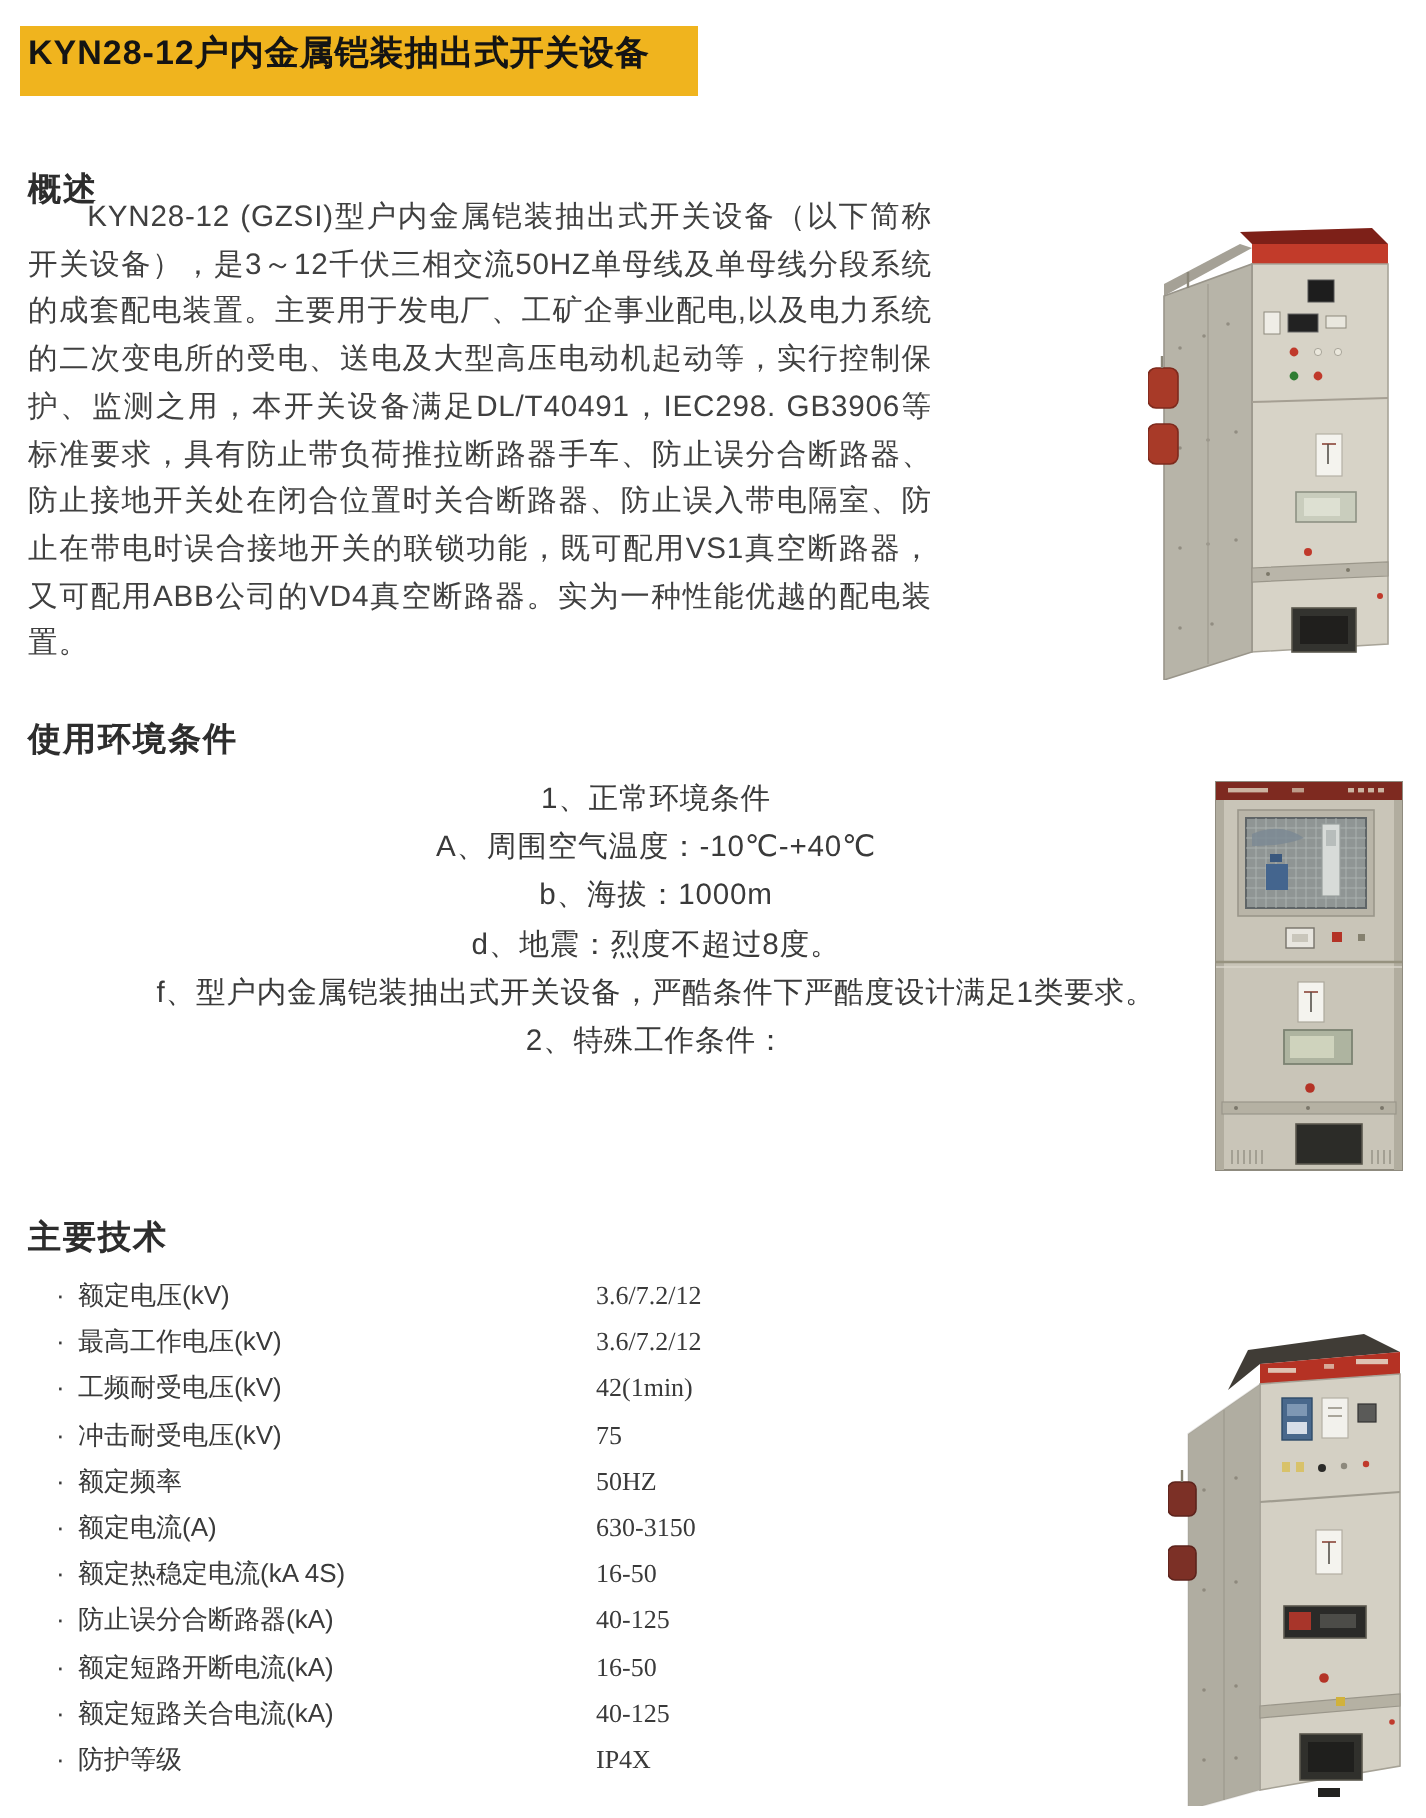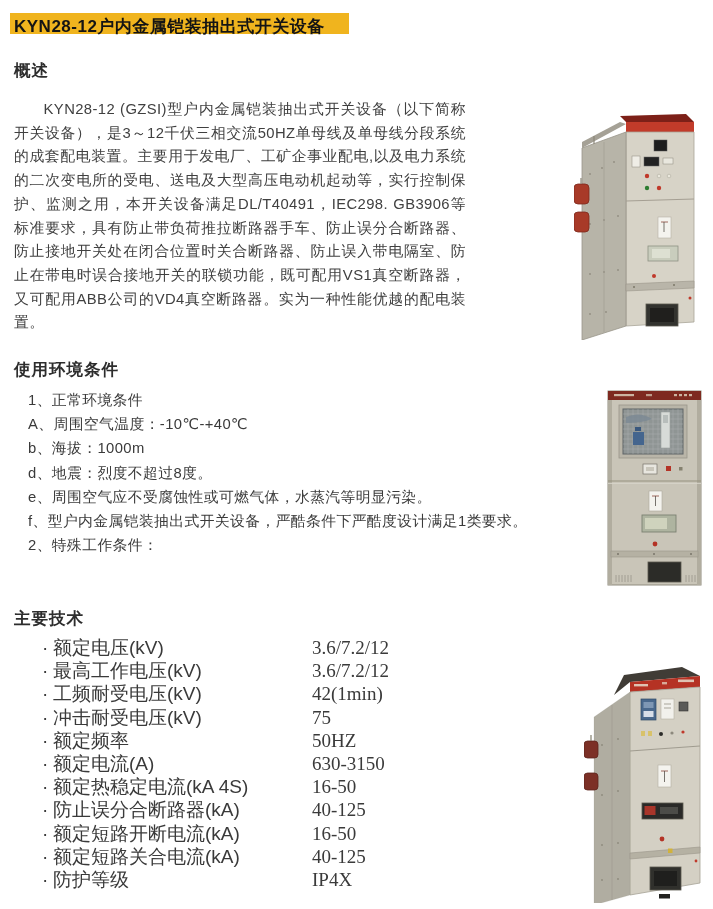--- a/index.html
+++ b/index.html
@@ -6,50 +6,50 @@
   .page{
     position:relative;
     width:713px;height:909px;
     background:#ffffff;
     overflow:hidden;
     font-family:"Liberation Sans","DejaVu Sans",sans-serif;
     color:#3a3a3a;
   }
   .title-bar{
     position:absolute;left:10px;top:13px;
-    width:339px;height:21px;line-height:27px;
+    width:339px;height:35px;line-height:27px;
     background:#F0B41E;color:#141414;
     font-size:17px;font-weight:bold;
     padding-left:4px;letter-spacing:0.5px;
     box-sizing:border-box;white-space:nowrap;
   }
   .section-heading{
     position:absolute;left:14px;
     font-size:16.5px;font-weight:bold;color:#2d2d2d;
     letter-spacing:1px;
   }
-  #overview-heading{top:60px;}
+  #overview-heading{top:84px;}
   #environment-heading{top:359px;}
   #specs-heading{top:608px;}
   .overview-text{
     position:absolute;left:14px;top:98px;width:452px;
     font-size:14.8px;line-height:23.7px;
     text-align:justify;text-indent:2em;
     letter-spacing:0.4px;color:#404040;
   }
   .env-list{
     position:absolute;left:28px;top:388px;width:600px;
     font-size:14.8px;line-height:24.2px;
     letter-spacing:0.4px;color:#3a3a3a;
   }
-  .env-item{white-space:nowrap;}
+  .env-item{white-space:nowrap;text-align:center;}
   .env-item.indent{padding-left:15px;}
   .spec-list{
-    position:absolute;left:42px;top:636px;width:430px;
-    font-size:19px;color:#3a3a3a;
+    position:absolute;left:28px;top:636px;width:430px;
+    font-size:13px;color:#3a3a3a;
   }
   .spec-row{position:relative;height:23.2px;line-height:23.2px;white-space:nowrap;}
   .spec-bullet{display:inline-block;width:11px;color:#3a3a3a;}
   .spec-value{position:absolute;left:270px;top:0;font-family:Liberation Serif, serif;}
   .photo{position:absolute;}
   #photo-1{left:574px;top:104px;width:126px;height:236px;}
   #photo-2{left:606px;top:385px;width:97px;height:204px;}
   #photo-3{left:584px;top:655px;width:122px;height:248px;}
   svg{display:block;}
 </style>
@@ -62,21 +62,20 @@
 
   <div class="section-heading" id="overview-heading">概述</div>
   <div class="overview-text">KYN28-12 (GZSI)型户内金属铠装抽出式开关设备（以下简称开关设备），是3～12千伏三相交流50HZ单母线及单母线分段系统的成套配电装置。主要用于发电厂、工矿企事业配电,以及电力系统的二次变电所的受电、送电及大型高压电动机起动等，实行控制保护、监测之用，本开关设备满足DL/T40491，IEC298. GB3906等标准要求，具有防止带负荷推拉断路器手车、防止误分合断路器、防止接地开关处在闭合位置时关合断路器、防止误入带电隔室、防止在带电时误合接地开关的联锁功能，既可配用VS1真空断路器，又可配用ABB公司的VD4真空断路器。实为一种性能优越的配电装置。</div>
 
   <div class="section-heading" id="environment-heading">使用环境条件</div>
   <div class="env-list">
     <div class="env-item">1、正常环境条件</div>
     <div class="env-item">A、周围空气温度：-10℃-+40℃</div>
     <div class="env-item">b、海拔：1000m</div>
     <div class="env-item">d、地震：烈度不超过8度。</div>
-    <div class="env-item">e、周围空气应不受腐蚀性或可燃气体，水蒸汽等明显污染。</div>
     <div class="env-item">f、型户内金属铠装抽出式开关设备，严酷条件下严酷度设计满足1类要求。</div>
     <div class="env-item">2、特殊工作条件：</div>
   </div>
 
   <div class="section-heading" id="specs-heading">主要技术</div>
   <div class="spec-list">
     <div class="spec-row">
       <span class="spec-bullet">·</span><span class="spec-label">额定电压(kV)</span><span class="spec-value">3.6/7.2/12</span>
     </div>
     <div class="spec-row">

